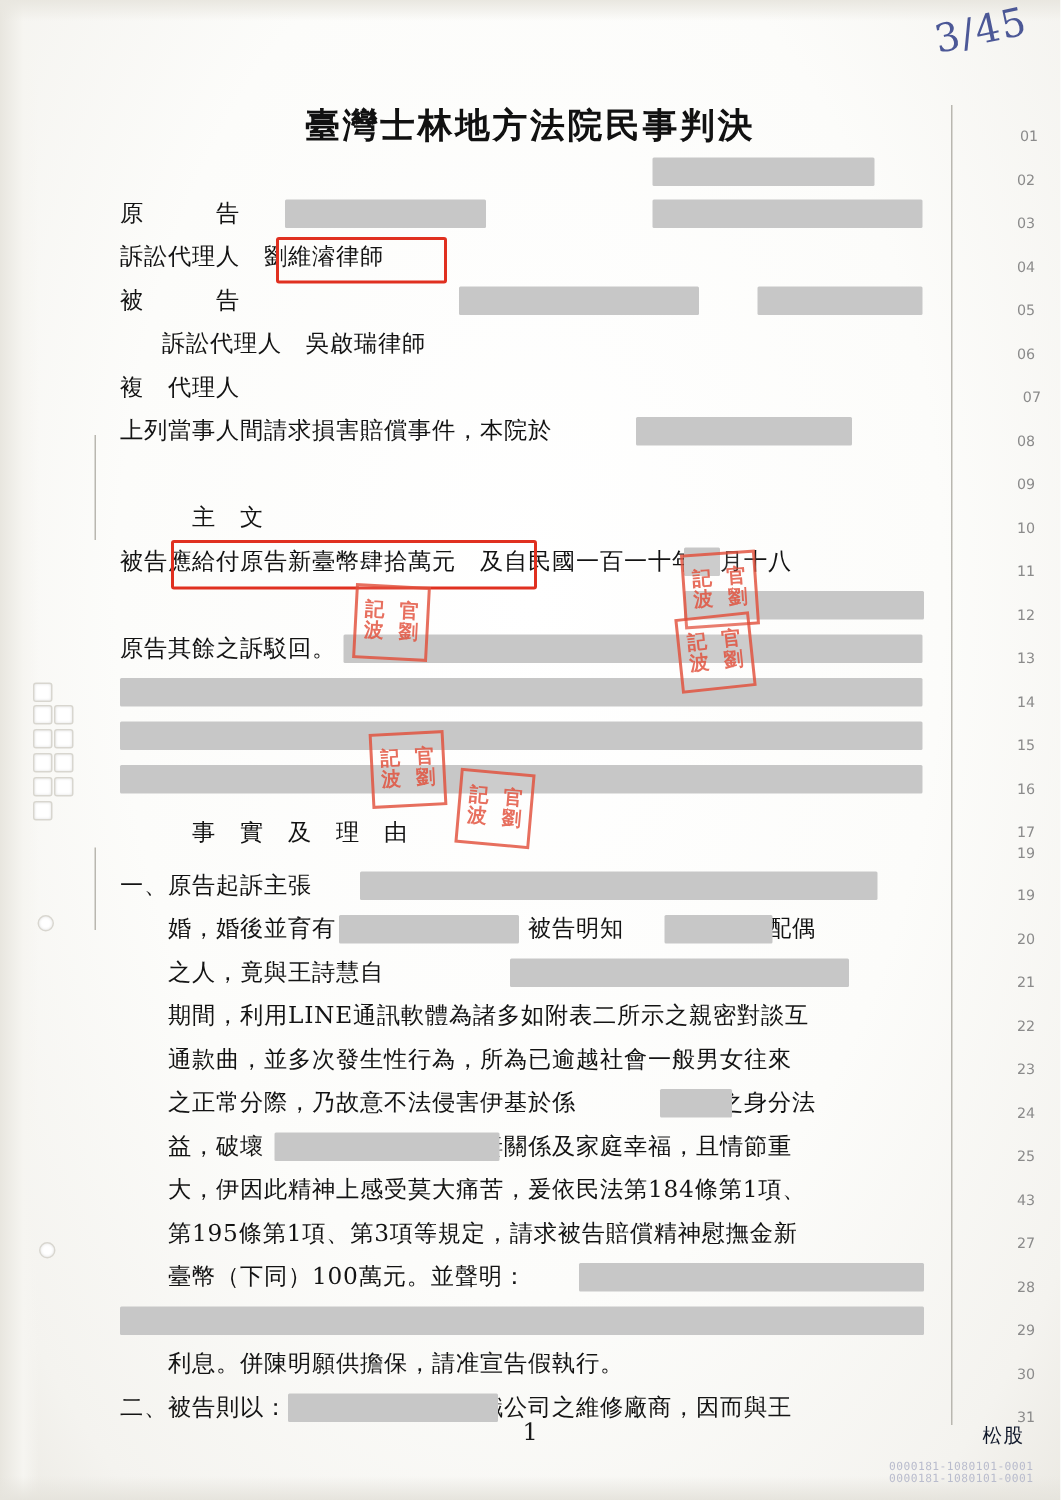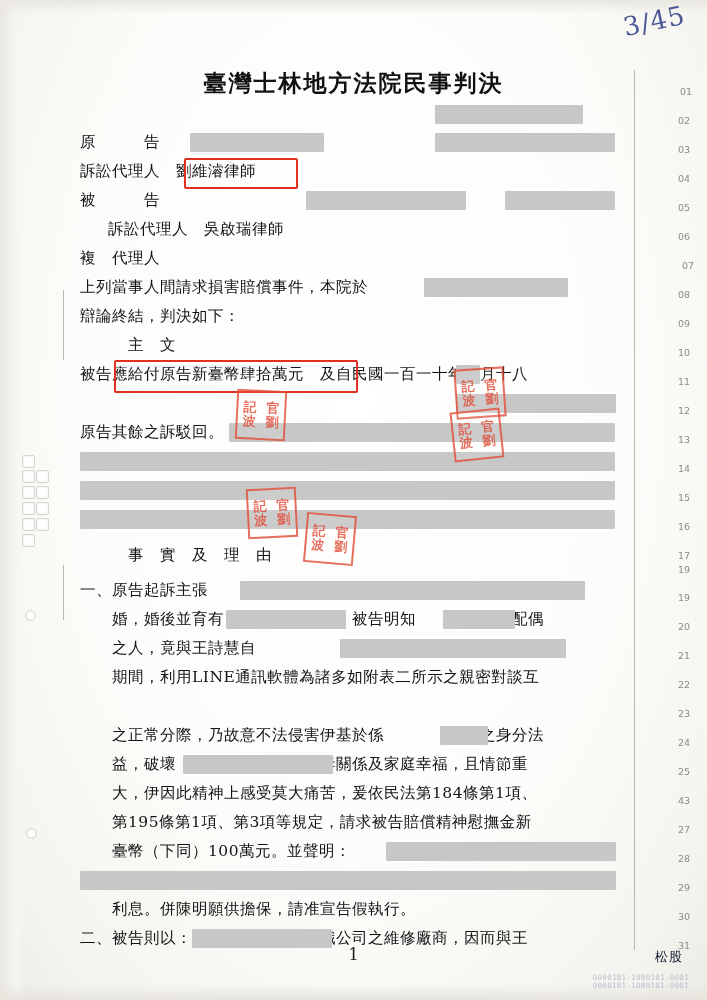--- a/index.html
+++ b/index.html
@@ -217,29 +217,29 @@
   <div class="ghost" style="left:505px; top:76px;">　　　　　</div>
   <div class="ghost" style="left:470px; top:238px;">　　　　　　</div>
   <div class="ghost" style="left:330px; top:330px;">　　　　　</div>
 
   <div class="line" style="left:80px; top:133px;">原　　　告</div>
   <div class="line" style="left:80px; top:162px;">訴訟代理人　劉維濬律師</div>
   <div class="line" style="left:80px; top:191px;">被　　　告</div>
   <div class="line" style="left:80px; top:220px;padding-left:28px;">訴訟代理人　吳啟瑞律師</div>
   <div class="line" style="left:80px; top:249px;">複　代理人</div>
   <div class="line" style="left:80px; top:278px;">上列當事人間請求損害賠償事件，本院於　　　　　　　　言詞</div>
-  <div class="line" style="left:80px; top:307px;">辯論終結，判決如下：</div>
   <div class="line" style="left:80px; top:336px;">　　　主　文</div>
   <div class="line" style="left:80px; top:365px;">被告應給付原告新臺幣肆拾萬元　及自民國一百一十年二月十八</div>
   <div class="line" style="left:80px; top:423px;">原告其餘之訴駁回。</div>
   <div class="line" style="left:80px; top:546px;">　　　事　實　及　理　由</div>
   <div class="line" style="left:80px; top:581px;">一、原告起訴主張　　　　　　　　　　　　　　　　　　結</div>
   <div class="line" style="left:80px; top:610px;">　　婚，婚後並育有　　　　　子女。被告明知　　　　為有配偶</div>
   <div class="line" style="left:80px; top:639px;">　　之人，竟與王詩慧自　　　　　　　　　　　　某日止</div>
   <div class="line" style="left:80px; top:668px;">　　期間，利用LINE通訊軟體為諸多如附表二所示之親密對談互</div>
+  <div class="line" style="left:80px; top:697px;">　　通款曲，並多次發生性行為，所為已逾越社會一般男女往來</div>
   <div class="line" style="left:80px; top:726px;">　　之正常分際，乃故意不法侵害伊基於係　　　　配偶之身分法</div>
   <div class="line" style="left:80px; top:755px;">　　益，破壞　　　　　　　　夫妻關係及家庭幸福，且情節重</div>
   <div class="line" style="left:80px; top:784px;">　　大，伊因此精神上感受莫大痛苦，爰依民法第184條第1項、</div>
   <div class="line" style="left:80px; top:813px;">　　第195條第1項、第3項等規定，請求被告賠償精神慰撫金新</div>
   <div class="line" style="left:80px; top:842px;">　　臺幣（下同）100萬元。並聲明：</div>
   <div class="line" style="left:80px; top:900px;">　　利息。併陳明願供擔保，請准宣告假執行。</div>
   <div class="line" style="left:80px; top:929px;">二、被告則以：　　　　　　　任職公司之維修廠商，因而與王</div>
 
   <div class="redact" style="left:435px; top:105px; width:148px; height:19px;"></div>
   <div class="redact" style="left:190px; top:133px; width:134px; height:19px;"></div>

